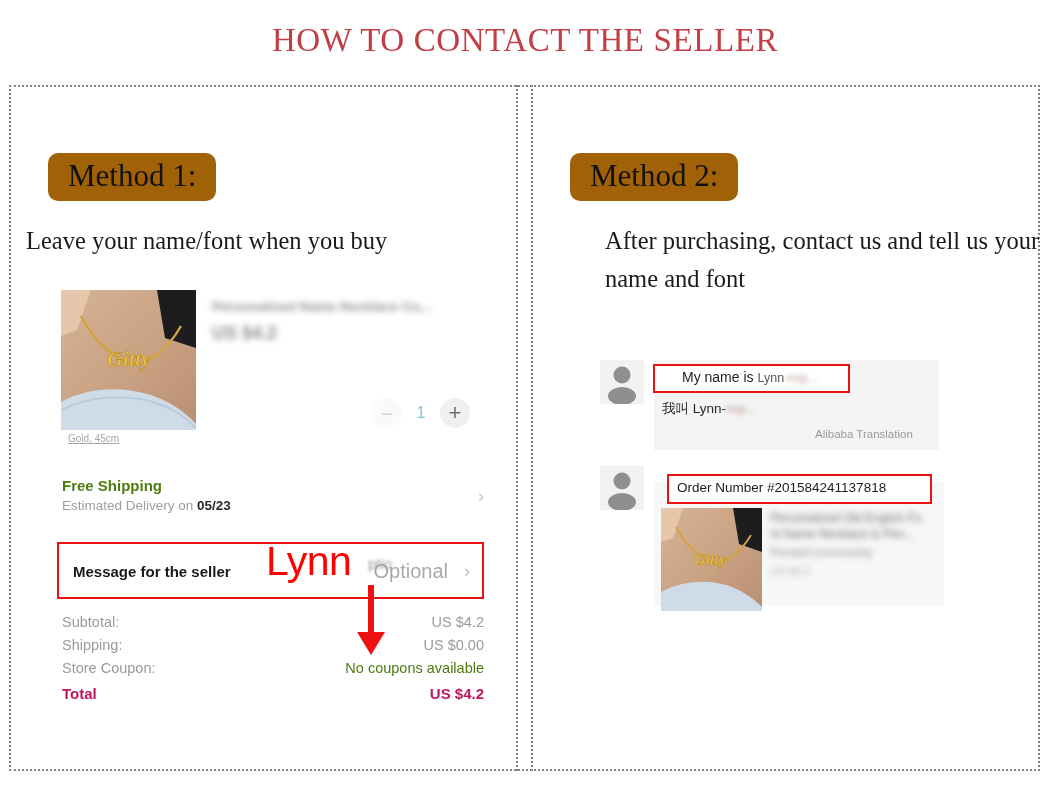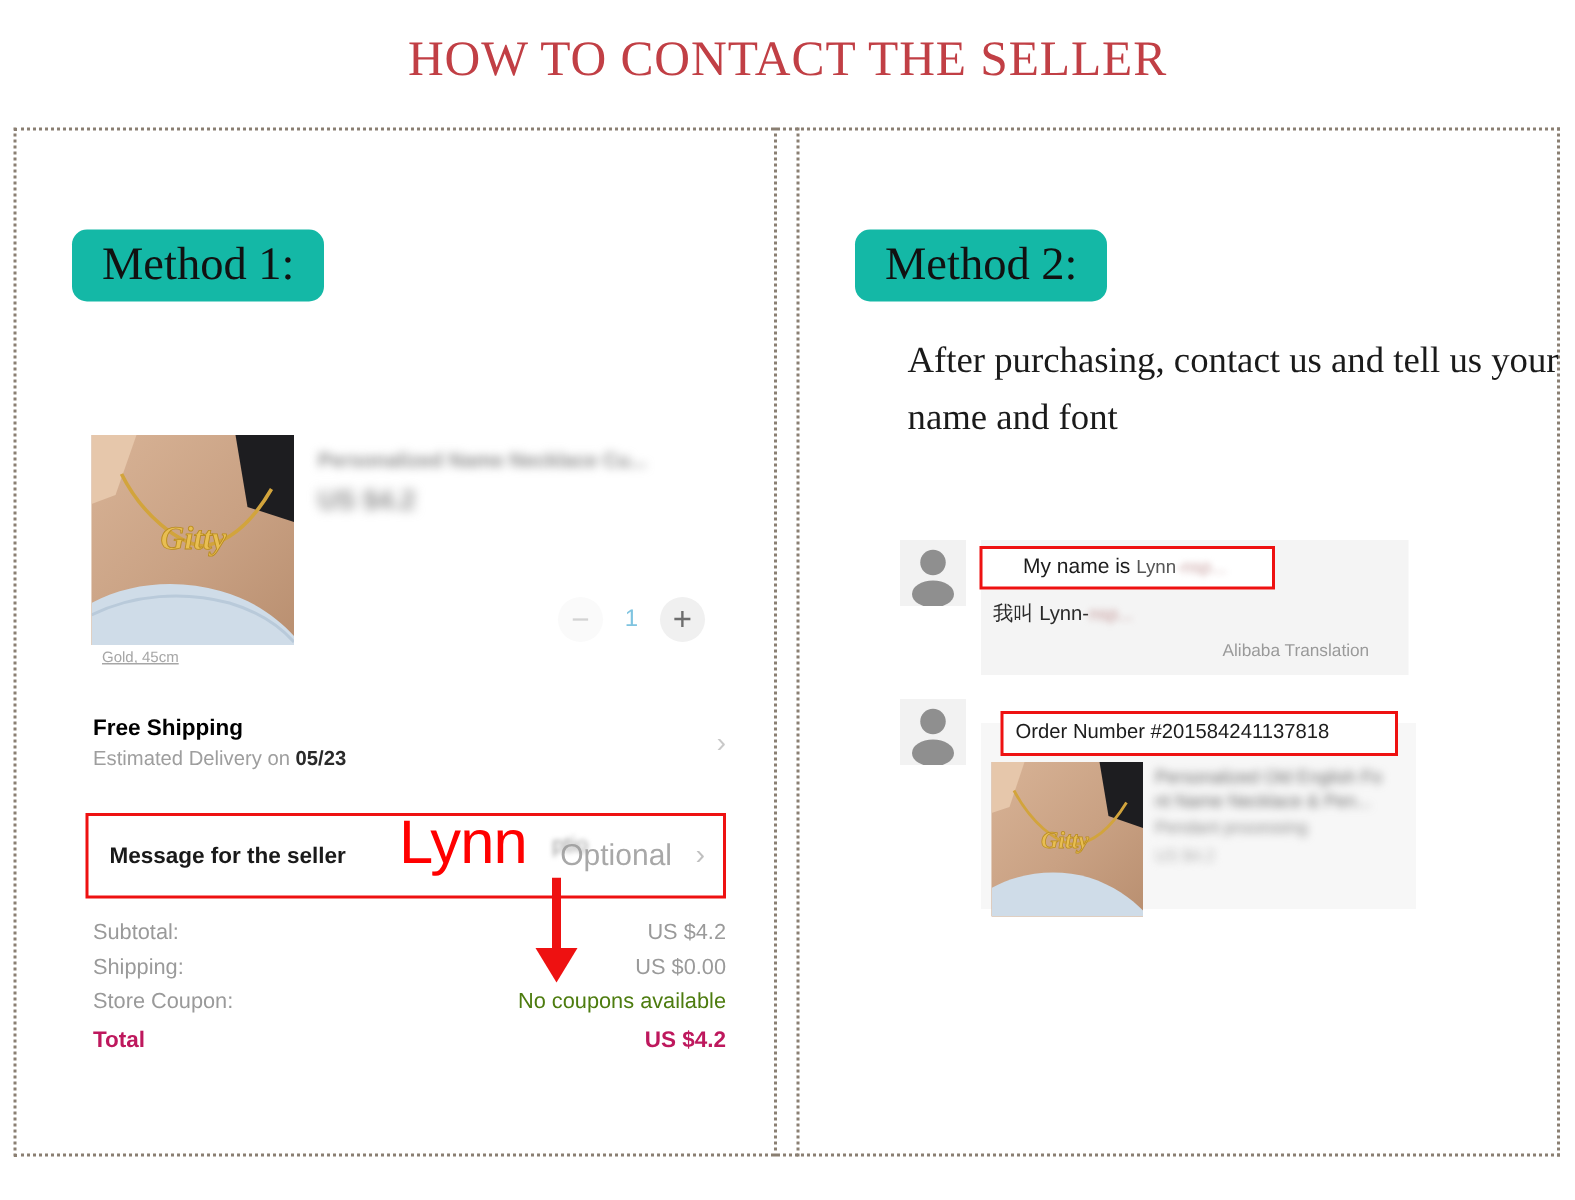--- a/index.html
+++ b/index.html
@@ -54,21 +54,21 @@
     position: absolute;
     top: 85px;
     height: 686px;
     box-sizing: border-box;
   }
   .panel-left  { left: 11px;  width: 505px; }
   .panel-right { left: 533px; width: 505px; }
 
   .method-badge {
     position: absolute;
-    background: #14b8a6;
+    background: #a16207;
     border-radius: 10px;
     padding: 6px 20px 8px 20px;
     font-family: "Liberation Serif", "DejaVu Serif", serif;
     font-size: 31px;
     color: #111111;
     line-height: 1.1;
     white-space: nowrap;
   }
   .panel-left  .method-badge { left: 37px; top: 68px; }
   .panel-right .method-badge { left: 37px; top: 68px; }
@@ -162,21 +162,21 @@
     font-size: 10px;
     color: #a6a6a6;
     text-decoration: underline;
   }
 
   .ship-row {
     position: absolute;
     left: 10px; top: 187px;
     width: 422px;
   }
-  .ship-title { font-size: 15px; font-weight: 700; color: #000000; }
+  .ship-title { font-size: 15px; font-weight: 700; color: #4d7c0f; }
   .ship-sub { font-size: 13.5px; color: #9e9e9e; margin-top: 4px; }
   .ship-sub b { color: #2a2a2a; font-weight: 700; }
   .ship-chev {
     position: absolute; right: 0; top: 8px;
     color: #c9c9c9; font-size: 19px; font-weight: 300;
   }
 
   .msg-box {
     position: absolute;
     left: 5px; top: 252px;
@@ -336,20 +336,21 @@
 
 <div class="page-title">HOW TO CONTACT THE SELLER</div>
 
 <div class="frame"></div>
 <div class="divider-a"></div>
 <div class="divider-b"></div>
 
 <div class="panel panel-left">
 
   <div class="method-badge">Method 1:</div>
+  <div class="method-desc">Leave your name/font when you buy</div>
 
   <div class="checkout">
 
     <div class="prod-photo">
       <svg width="135" height="140" viewBox="0 0 135 140" aria-hidden="true">
         <defs>
           <linearGradient id="skinA" x1="0" y1="0" x2="1" y2="1">
             <stop offset="0%" stop-color="#d8b396"></stop>
             <stop offset="55%" stop-color="#c9a183"></stop>
             <stop offset="100%" stop-color="#b98f70"></stop>

